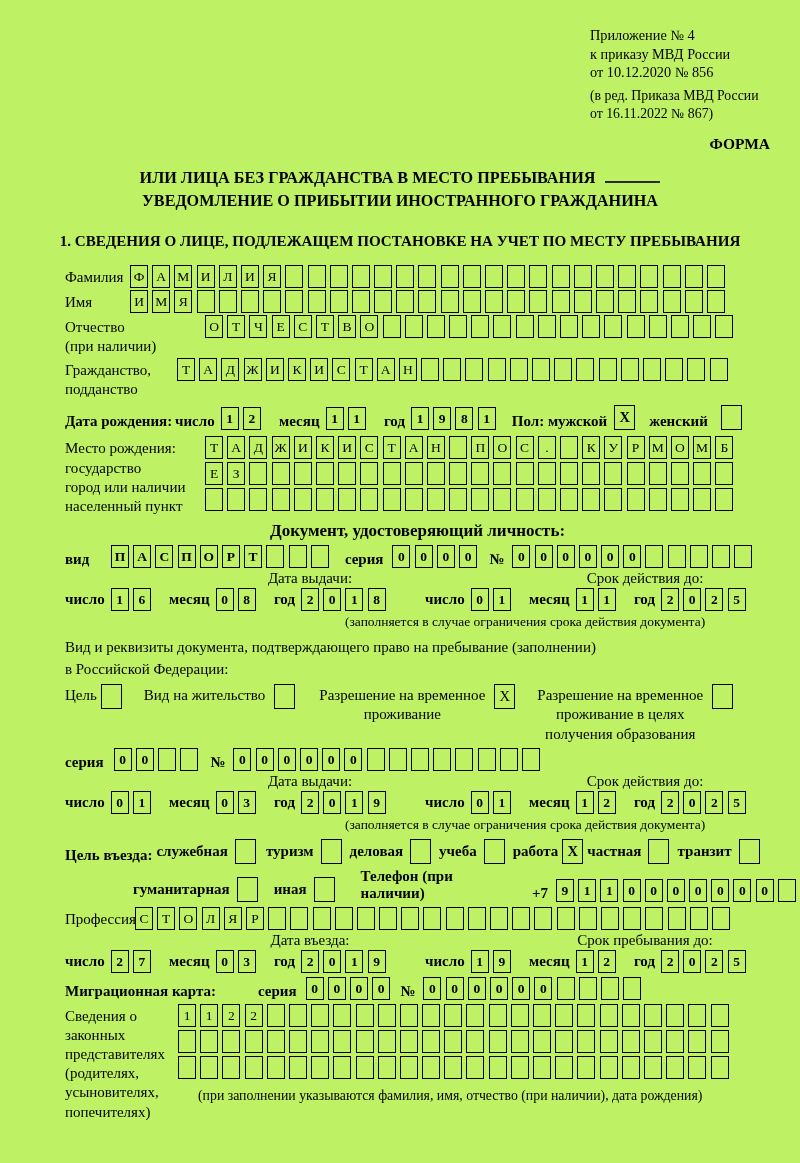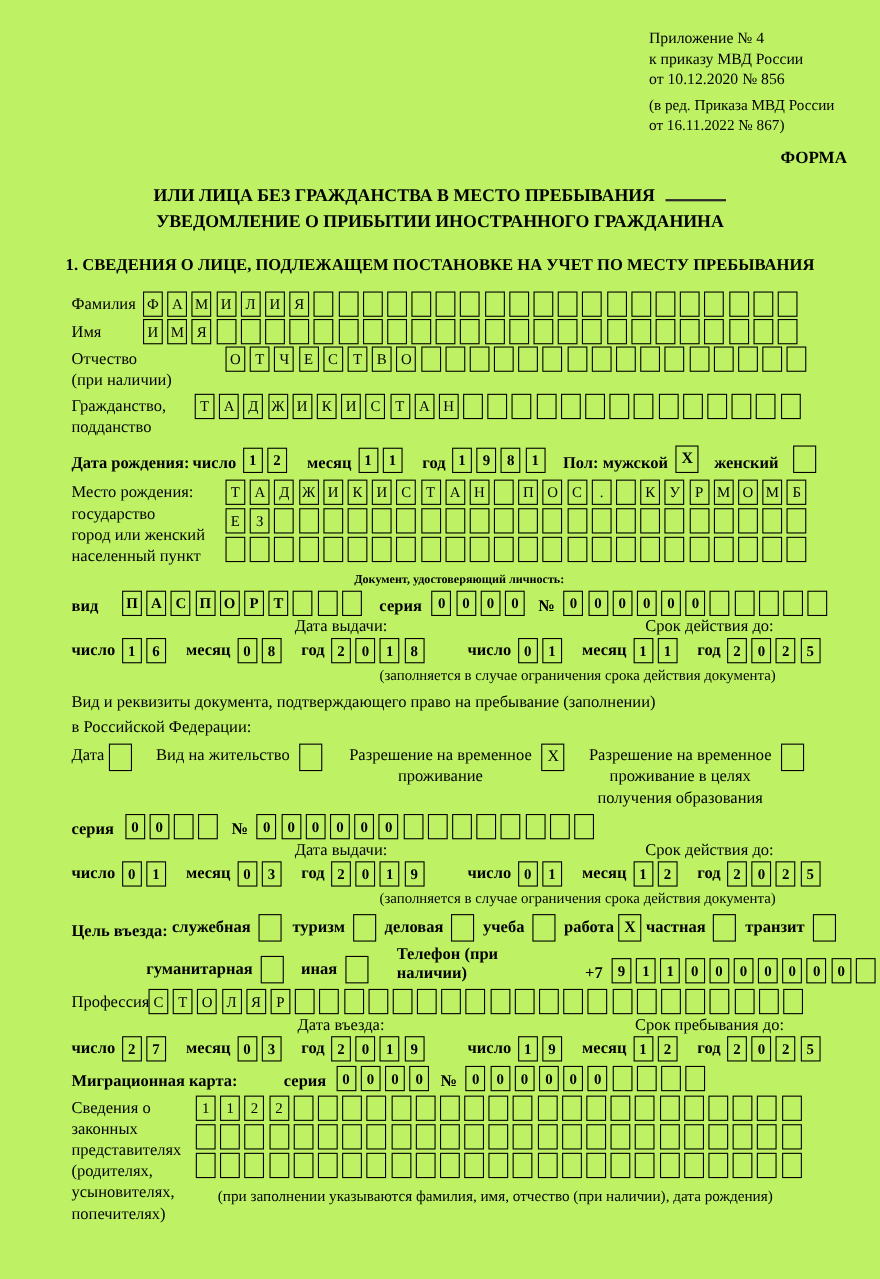--- a/index.html
+++ b/index.html
@@ -32,21 +32,21 @@
     flex:none; display:inline-block; width:19px; height:23px; border:1.6px solid #000;
     text-align:center; line-height:23px; font-size:14.5px; vertical-align:middle;
   }
   .dlbl { margin-right:6px; }
   .mlg { margin-left:14px; }
   .dg { display:flex; align-items:center; flex:none; }
   .w360 { width:360px; }
   .dates-head { margin-bottom:1px; margin-top:2px;justify-content:flex-end; }
   .dh-left { width:360px; text-align:center; flex:none; }
   .dh-right { width:310px; text-align:center; flex:none; }
-  .dochead { text-align:center; font-weight:bold; font-size:11px; margin:5px 30px 4px 65px; }
+  .dochead { text-align:center; font-weight:bold; font-size:17px; margin:5px 30px 4px 65px; }
   .note { font-size:13.5px; line-height:1.3; }
   .intro { margin-left:65px; line-height:1.5; }
   .opt { display:flex; align-items:flex-start; }
   .optlbl { text-align:center; line-height:1.3; padding-top:2px; }
   .opt .cb { margin-left:9px; }
   .pline { display:flex; align-items:center; }
   .pline .cb { margin-left:7px; }
 </style>
 </head>
 <body>
@@ -226,21 +226,21 @@
     <span style="margin-left:12px">Пол: мужской</span>
     <span class="cb" style="margin-left:7px">X</span>
     <span style="margin-left:14px">женский</span>
     <span class="cb" style="margin-left:13px"></span>
   </div>
 
   <div class="frow">
     <div class="lbl w140">
       <div>Место рождения:</div>
       <div>государство</div>
-      <div>город или женский</div>
+      <div>город или наличии</div>
       <div>населенный пункт</div>
     </div>
     <div class="cellrows">
       <div class="cells">
           <span class="cell">Т</span>
           <span class="cell">А</span>
           <span class="cell">Д</span>
           <span class="cell">Ж</span>
           <span class="cell">И</span>
           <span class="cell">К</span>
@@ -402,21 +402,21 @@
         </div>
     </div>
   </div>
   <div class="note" style="margin-left:345px">(заполняется в случае ограничения срока действия документа)</div>
 
   <div class="intro" style="margin-top:5px">Вид и реквизиты документа, подтверждающего право на пребывание (заполнении)</div>
   <div class="intro">в Российской Федерации:</div>
 
   <div class="frow" style="margin-top:3px">
     <div class="opt">
-      <div class="optlbl">Дата</div>
+      <div class="optlbl">Цель</div>
       <span class="cb" style="margin-left:4px"></span>
     </div>
     <div class="opt" style="margin-left:22px">
       <div class="optlbl">Вид на жительство</div>
       <span class="cb"></span>
     </div>
     <div class="opt" style="margin-left:24px">
       <div class="optlbl">
         <div>Разрешение на временное</div>
         <div>проживание</div>

